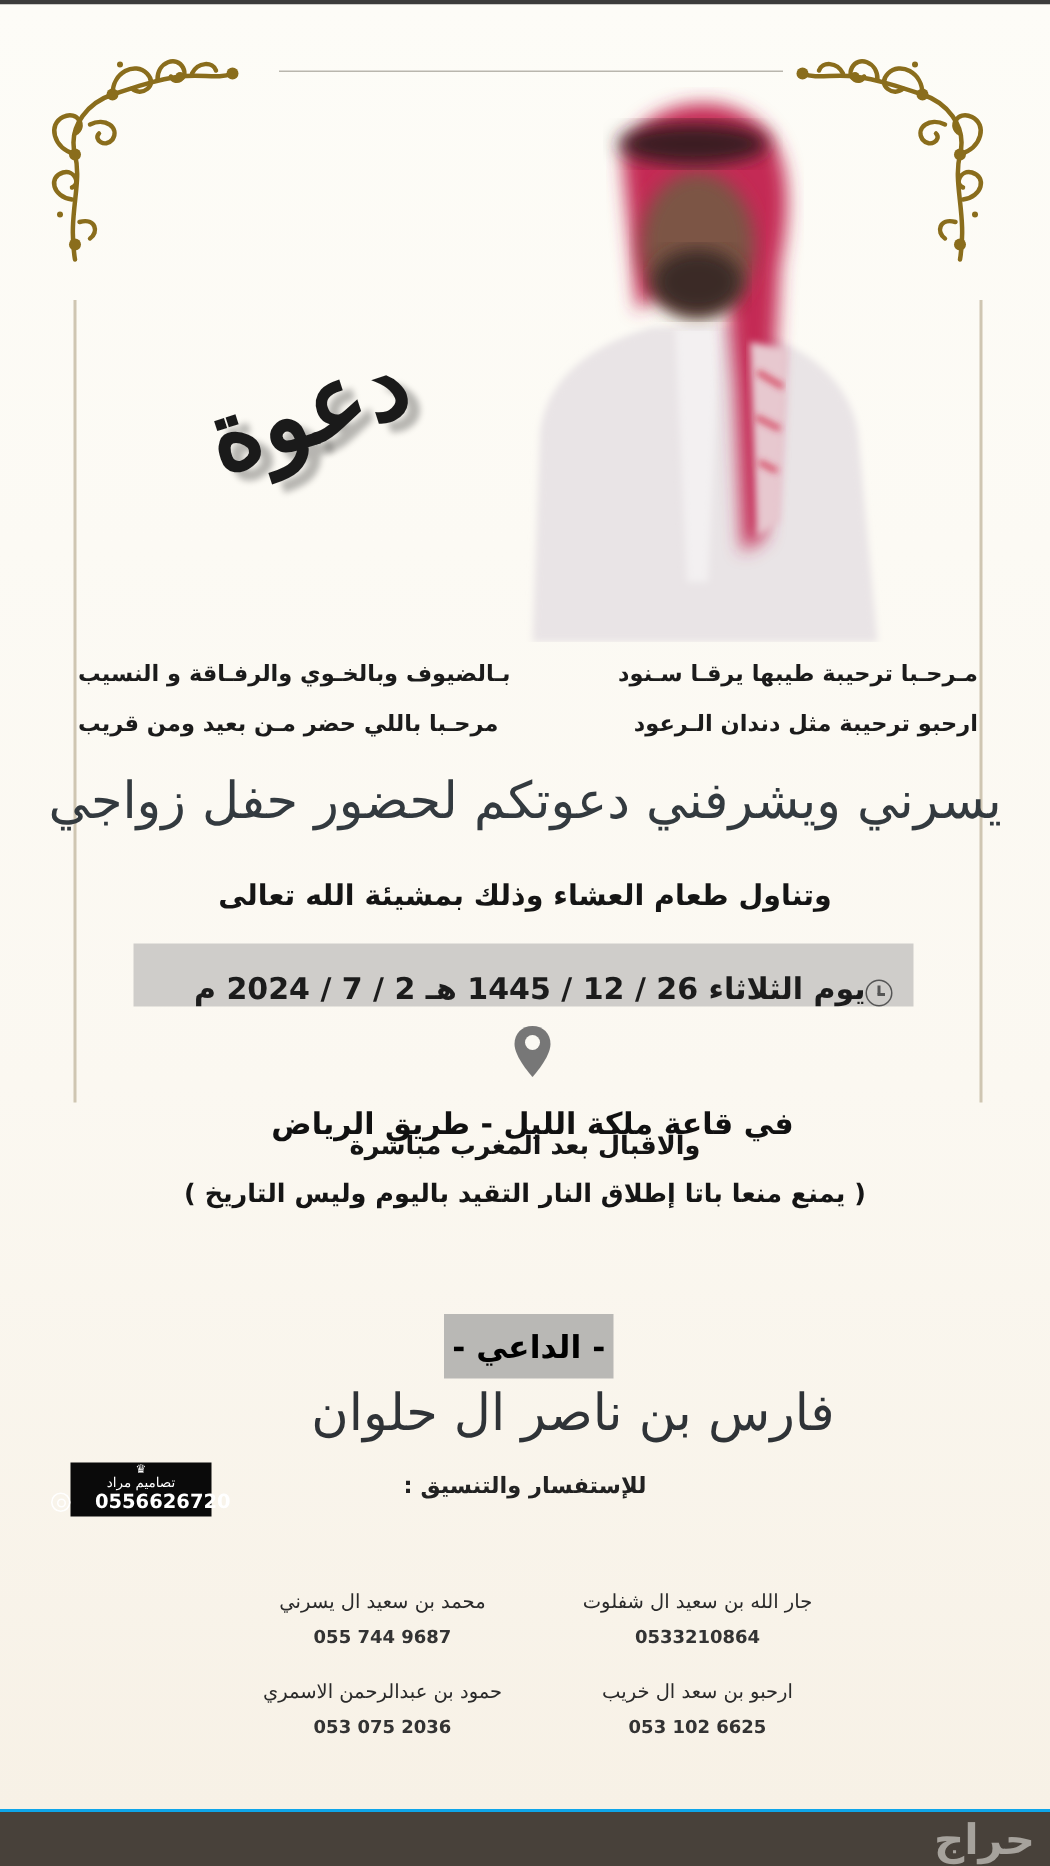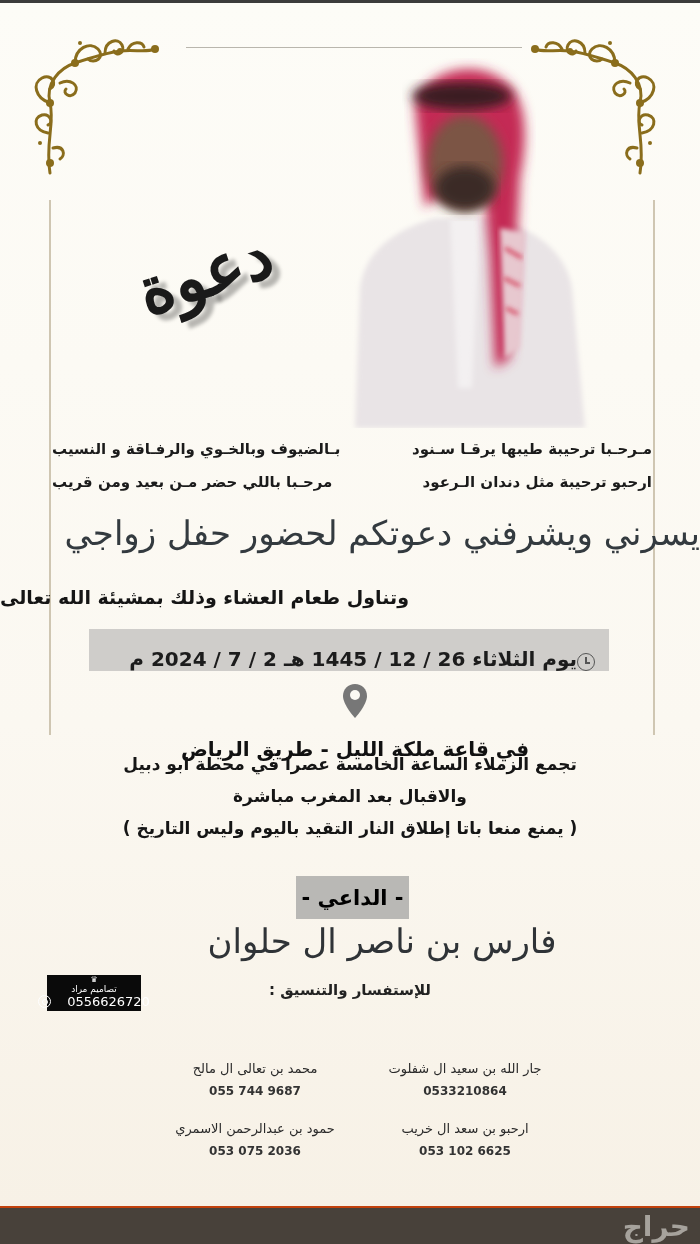--- a/index.html
+++ b/index.html
@@ -49,26 +49,26 @@
   }
 
   .poem {
     position: absolute; top: 430px; left: 52px; width: 600px;
     direction: rtl; font-weight: bold; font-size: 15px; line-height: 33px;
   }
   .poem-row { display: flex; justify-content: space-between; height: 33px; }
   .poem-row span { white-space: nowrap; }
 
   .headline {
-    position: absolute; top: 510px; left: 0; width: 700px; 
+    position: absolute; top: 510px; left: 0; width: 700px; text-align: center;
     direction: rtl; font-family: "DejaVu Serif", serif;
     font-size: 34px; color: #333a3f; letter-spacing: 0.5px;
   }
   .subline {
-    position: absolute; top: 583px; left: 0; width: 700px; text-align: left;
+    position: absolute; top: 583px; left: 0; width: 700px; text-align: center;
     direction: rtl; font-size: 19px; font-weight: bold; color: #151515;
   }
   .date-bar {
     position: absolute; top: 626px; left: 89px; width: 520px; height: 42px;
     background: #cfcdca; direction: rtl;
     display: flex; align-items: flex-end; padding-right: 14px; gap: 0;
     font-size: 20px; font-weight: bold; color: #1c1c1c; white-space: nowrap;
   }
   .clock-icon {
     width: 18px; height: 18px; border: 1.5px solid #555; border-radius: 50%;
@@ -102,21 +102,21 @@
     direction: rtl; font-family: "DejaVu Serif", serif; font-size: 34px; color: #2f3337; margin-left: 32px;
   }
   .designer-badge {
     position: absolute; top: 972px; left: 47px; width: 94px; height: 36px;
     background: #0a0a0a; color: #fff; text-align: center;
   }
   .designer-badge .crown { font-size: 8px; line-height: 8px; display: block; padding-top: 1px; }
   .designer-badge .dname { font-size: 9px; line-height: 10px; display: block; direction: rtl; }
   .designer-badge .dphone {
     display: flex; align-items: center; justify-content: center; gap: 16px;
-    font-size: 13px; font-weight: normal; line-height: 15px;
+    font-size: 13px; font-weight: bold; line-height: 15px;
   }
   .wa-icon {
     width: 13px; height: 13px; border-radius: 50%; border: 1.5px solid #fff;
     position: relative; flex: none;
   }
   .wa-icon::after {
     content: ""; position: absolute; left: 3px; top: 3px; width: 4px; height: 4px;
     border: 1px solid #fff; border-radius: 50%;
   }
 
@@ -128,21 +128,21 @@
     position: absolute; top: 1055px; left: 150px; width: 420px;
     display: grid; grid-template-columns: 1fr 1fr; row-gap: 16px;
     direction: rtl;
   }
   .contact { text-align: center; }
   .contact .cname { font-size: 13px; color: #2a2a2a; display: block; line-height: 22px; white-space: nowrap; }
   .contact .cphone { font-size: 12px; font-weight: bold; color: #333; display: block; line-height: 22px; direction: ltr; }
 
   .footer-bar {
     position: absolute; left: 0; top: 1206px; width: 700px; height: 38px;
-    background: #48413a; border-top: 2px solid #c2410c;
+    background: #48413a; border-top: 2px solid #0ea5e9;
   }
   .footer-logo {
     position: absolute; right: 10px; top: 2px;
     font-size: 28px; font-weight: bold; color: #a6a29c; direction: rtl;
     letter-spacing: 2px;
   }
 </style>
 </head>
 <body>
 
@@ -245,21 +245,20 @@
 
   <div class="venue">
     <svg class="pin-icon" viewBox="0 0 26 36">
       <path d="M13 1 C6 1 1 6 1 13 C1 22 13 35 13 35 C13 35 25 22 25 13 C25 6 20 1 13 1 Z" fill="#777"></path>
       <circle cx="13" cy="12" r="5" fill="#fbf9f3"></circle>
     </svg>
     <span>في قاعة ملكة الليل  -  طريق الرياض</span>
   </div>
 
   <div class="notes">
-    <div>تجمع الزملاء الساعة الخامسة عصرا في محطة ابو دبيل</div>
     <div>والاقبال بعد المغرب مباشرة</div>
     <div>( يمنع منعا باتا إطلاق النار التقيد باليوم وليس التاريخ )</div>
   </div>
 
   <div class="host-label">- الداعي -</div>
   <div class="host-name">فارس بن ناصر ال حلوان</div>
 
   <div class="designer-badge">
     <span class="crown">♛</span>
     <span class="dname">تصاميم مراد</span>
@@ -270,21 +269,21 @@
   </div>
 
   <div class="inquiry-title">للإستفسار والتنسيق :</div>
 
   <div class="contacts">
     <div class="contact">
       <span class="cname">جار الله بن سعيد ال شفلوت</span>
       <span class="cphone">0533210864</span>
     </div>
     <div class="contact">
-      <span class="cname">محمد بن تعالى ال مالح</span>
+      <span class="cname">محمد بن سعيد ال يسرني</span>
       <span class="cphone">055 744 9687</span>
     </div>
     <div class="contact">
       <span class="cname">ارحبو  بن سعد ال خريب</span>
       <span class="cphone">053 102 6625</span>
     </div>
     <div class="contact">
       <span class="cname">حمود بن عبدالرحمن الاسمري</span>
       <span class="cphone">053 075 2036</span>
     </div>

